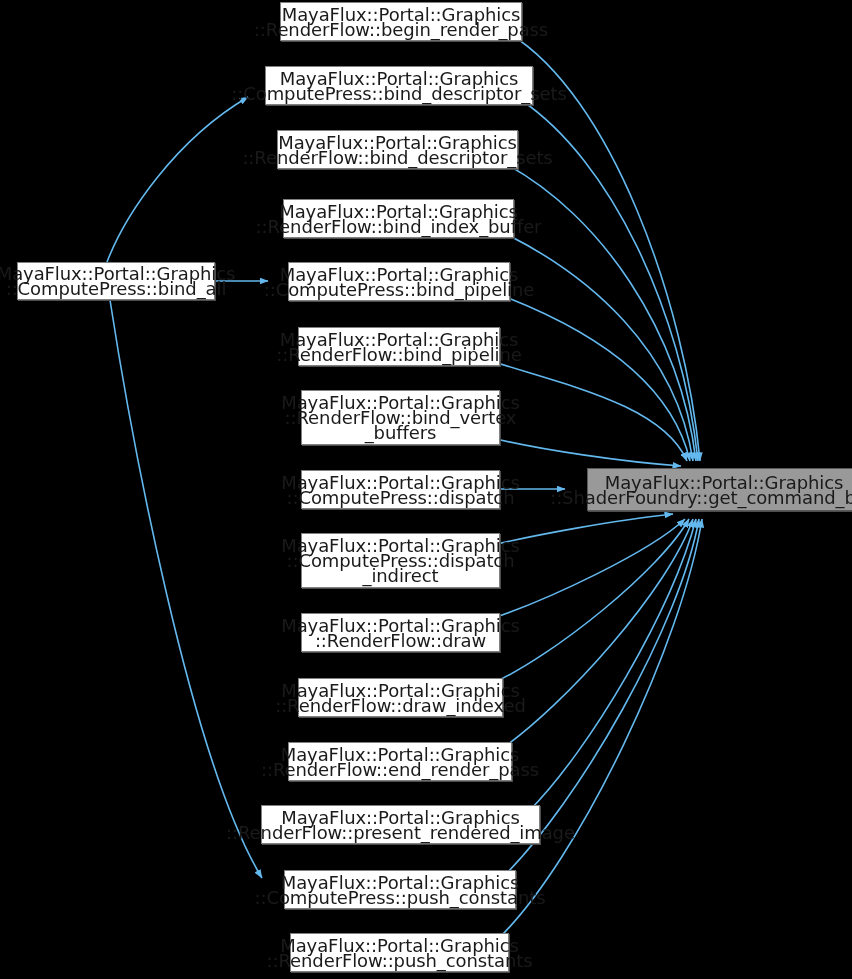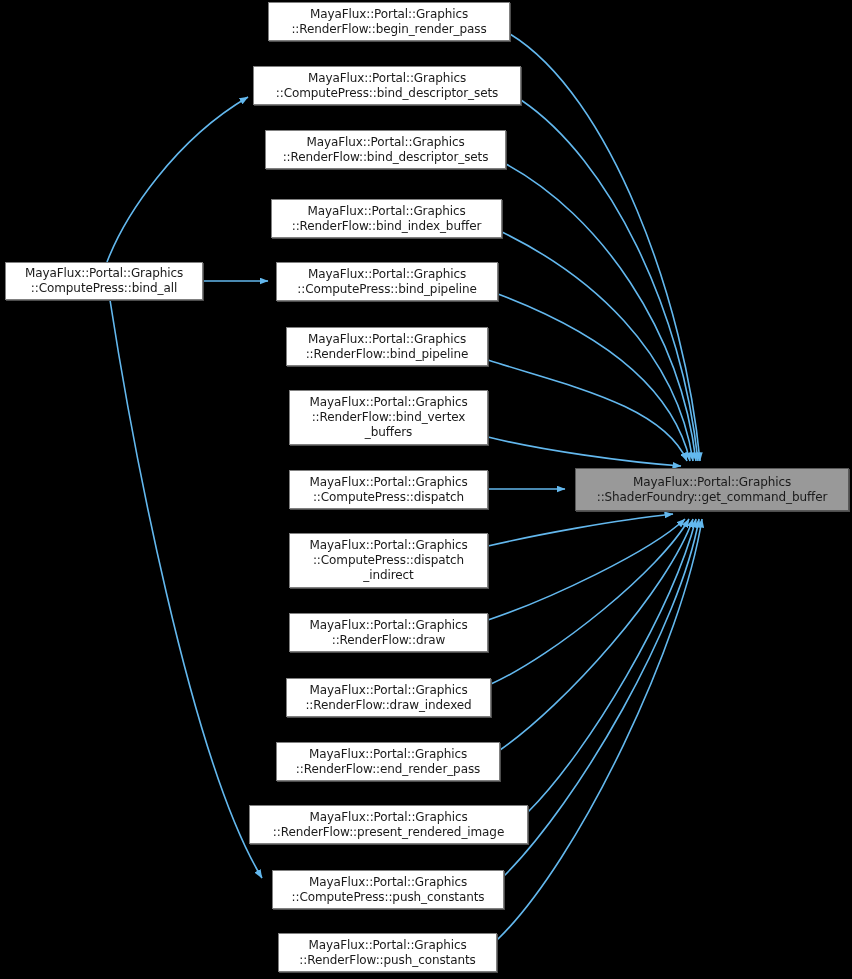--- a/index.html
+++ b/index.html
@@ -30,26 +30,27 @@
     position: absolute;
     box-sizing: border-box;
     background: #ffffff;
     border: 1px solid #808080;
     box-shadow: 1px 1px 0 0 #4d4d4d;
     display: flex;
     align-items: center;
     justify-content: center;
     text-align: center;
     color: #1a1a1a;
-    font-size: 12px;
+    font-size: 18px;
     line-height: 15px;
     letter-spacing: -0.1px;
     padding: 1px 3px;
     z-index: 2;
     white-space: pre-line;
+    margin-left: 12px;
   }
   .node.target {
     background: #999999;
     border: 1px solid #595959;
     color: #1a1a1a;
   }
 </style>
 </head>
 <body>
 

